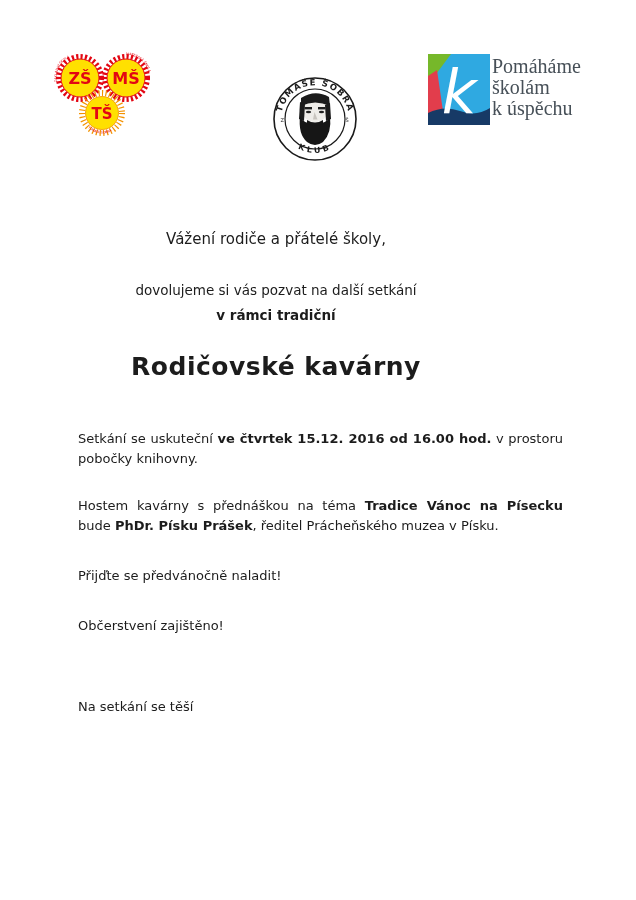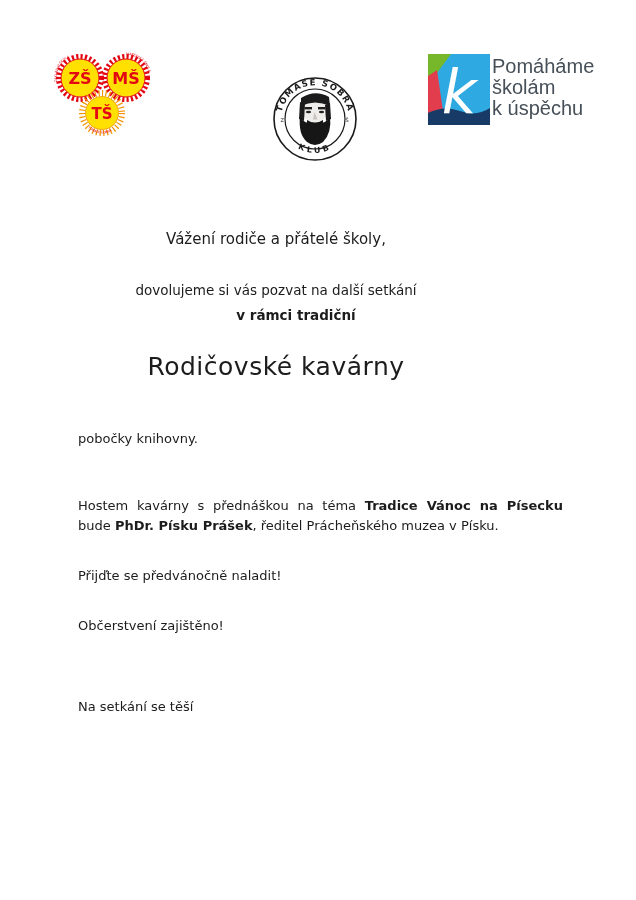--- a/index.html
+++ b/index.html
@@ -12,30 +12,30 @@
     overflow:hidden;
   }
   .abs{position:absolute;}
 
   
   #school-logo{left:54px;top:50px;width:100px;height:92px;}
   #club-stamp{left:272px;top:76px;width:86px;height:86px;}
   #partner-logo-mark{left:428px;top:54px;width:62px;height:71px;}
   #partner-logo-text{
     left:492px;top:56px;width:140px;
-    font-family:Liberation Sans, sans-serif;
+    font-family:Liberation Serif, serif;
     font-size:20px;line-height:21px;color:#475058;
   }
 
   
   .centered{left:0;width:552px;text-align:center;}
   #salutation{top:230px;font-size:15px;}
   #intro-line{top:282px;font-size:13.5px;}
-  #intro-emphasis{top:307px;font-size:13.5px;font-weight:bold;padding-left:20px;}
-  #main-title{top:352px;font-size:25px;font-weight:normal;letter-spacing:0.5px;}
+  #intro-emphasis{top:307px;font-size:13.5px;font-weight:bold;}
+  #main-title{top:352px;font-size:25px;font-weight:bold;letter-spacing:0.5px;}
 
   .bodyblock{left:78px;width:485px;font-size:13px;line-height:19.5px;}
   .just{text-align:justify;text-align-last:justify;}
   #paragraph1{top:429px;}
   #paragraph2{top:496px;}
   #invite-line{top:566px;}
   #refreshments-line{top:616px;}
   #closing-block{top:693px;text-align:left;line-height:27px;}
 
   b{font-weight:bold;}
@@ -128,20 +128,21 @@
 
 <div id="salutation" class="abs centered">Vážení rodiče a přátelé školy,</div>
 
 <div id="intro-line" class="abs centered">dovolujeme si vás pozvat na další setkání</div>
 
 <div id="intro-emphasis" class="abs centered">v rámci tradiční</div>
 
 <div id="main-title" class="abs centered">Rodičovské kavárny</div>
 
 <div id="paragraph1" class="abs bodyblock">
+  <div class="just"><span>Setkání se uskuteční</span> <b>ve čtvrtek 15.12. 2016 od 16.00 hod.</b> <span>v prostoru</span></div>
   <div>pobočky knihovny.</div>
 </div>
 
 <div id="paragraph2" class="abs bodyblock">
   <div class="just"><span>Hostem kavárny s přednáškou na téma</span> <b>Tradice Vánoc na Písecku</b></div>
   <div><span>bude</span> <b>PhDr. Písku Prášek</b><span>, ředitel Prácheňského muzea v Písku.</span></div>
 </div>
 
 <div id="invite-line" class="abs bodyblock">Přijďte se předvánočně naladit!</div>
 

